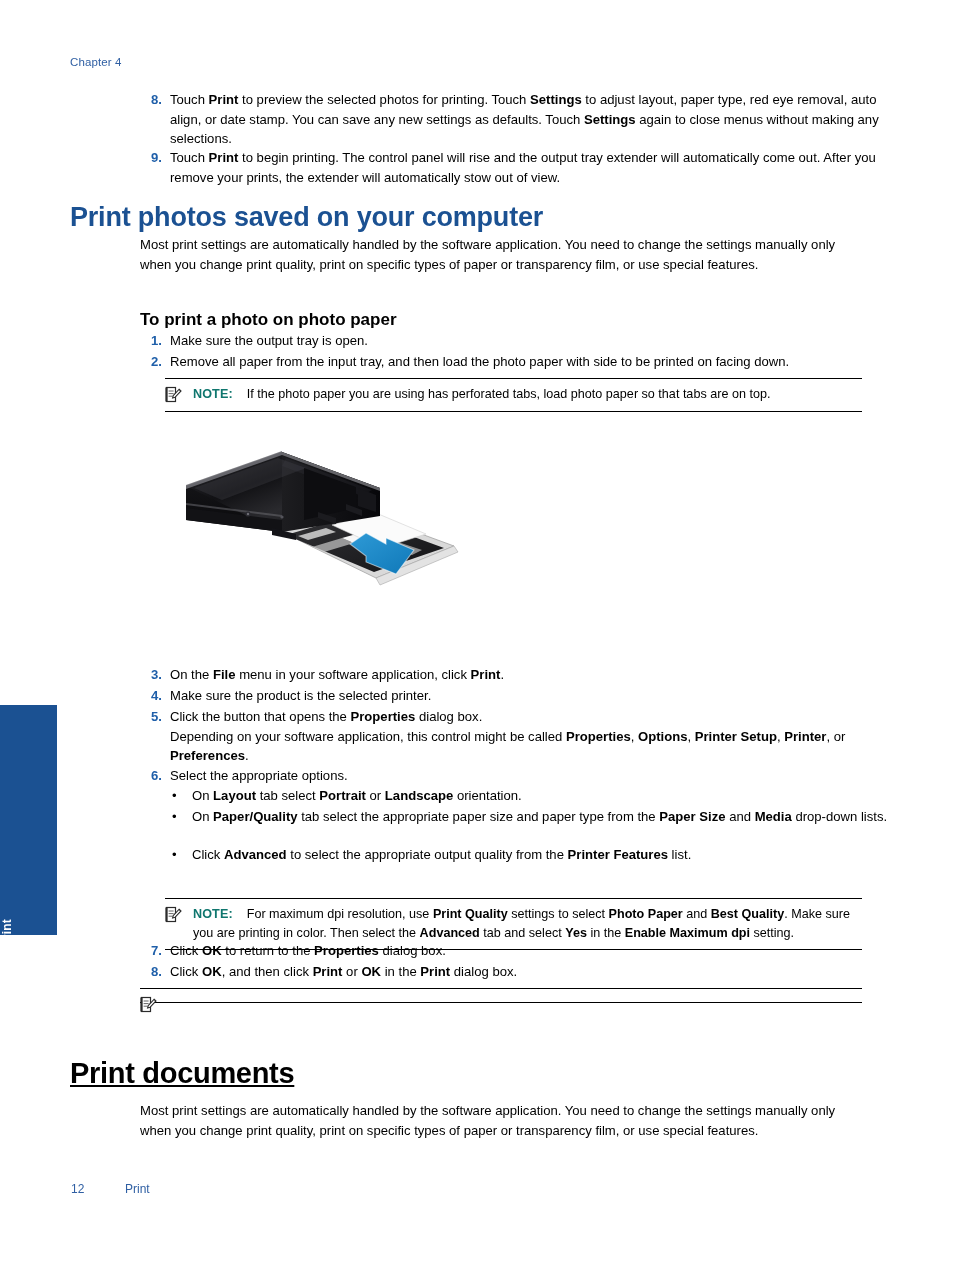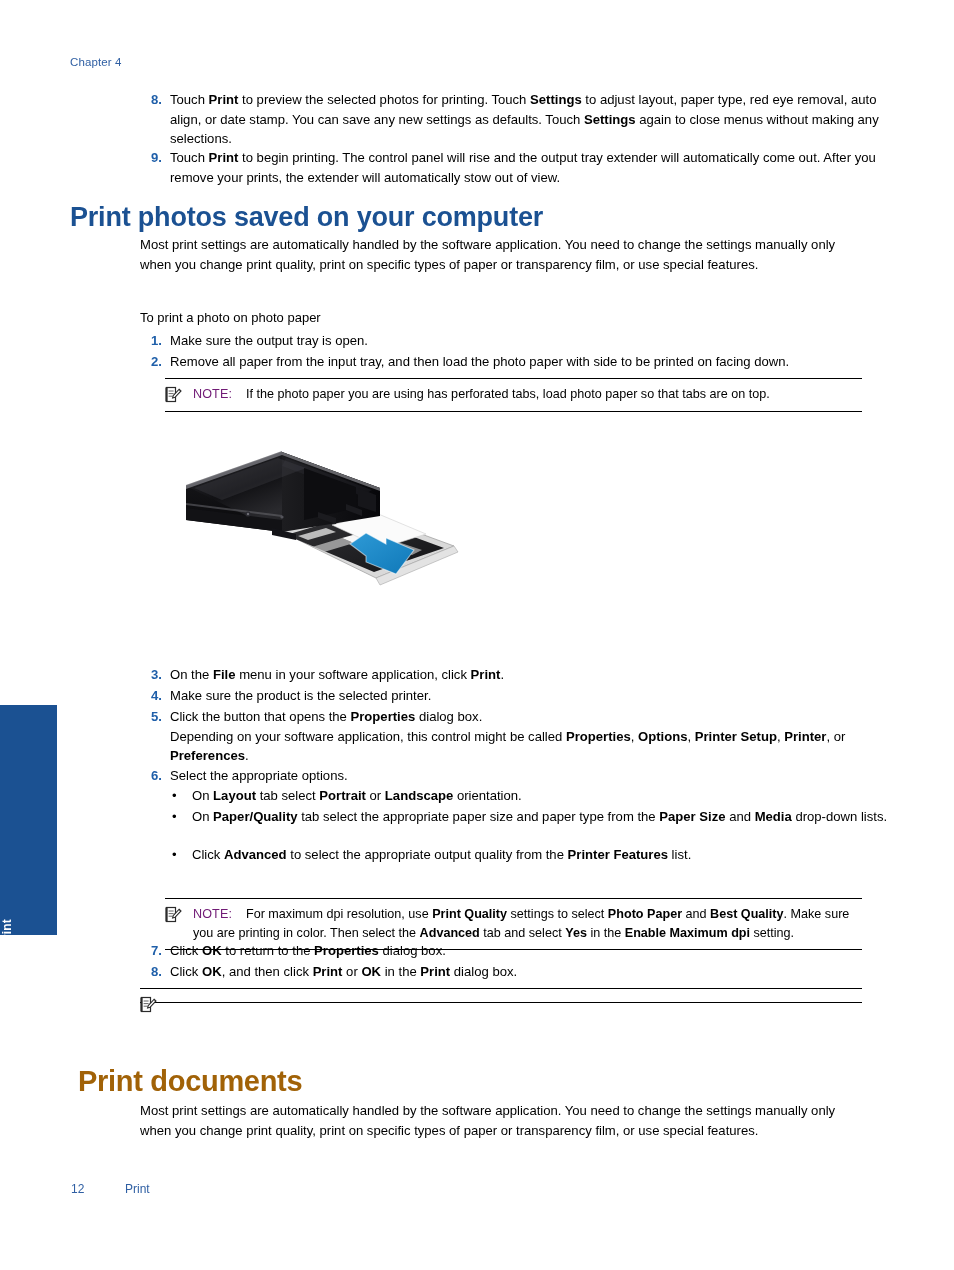--- a/index.html
+++ b/index.html
@@ -101,46 +101,47 @@
   h1.sec {
     font-size: 27px;
     font-weight: bold;
     color: #1b5192;
     margin: 0;
     letter-spacing: -.2px;
   }
   h1.chap {
     font-size: 29px;
     font-weight: bold;
-    color: #a16207;
-    margin: 8px;
+    color: #000000;
+    margin: 0;
     letter-spacing: -.3px;
+    text-decoration: underline;
   }
   h2.proc {
-    font-size: 13px;
-    font-weight: normal;
+    font-size: 17px;
+    font-weight: bold;
     margin: 0;
     color: #000;
   }
 
   
   .note {
     position: relative;
     border-top: 1.3px solid #000;
     border-bottom: 1.3px solid #000;
     padding: 6px 0 7px 0;
   }
   .note .note-body {
     padding-left: 28px;
     font-size: 12.6px;
     line-height: 18.6px;
   }
   .note-label {
-    color: #701a75;
-    font-weight: normal;
+    color: #0f766e;
+    font-weight: bold;
     letter-spacing: .1px;
   }
   .note-icon {
     position: absolute;
     left: 0px;
     top: 6px;
     width: 17px;
     height: 19px;
   }
 

